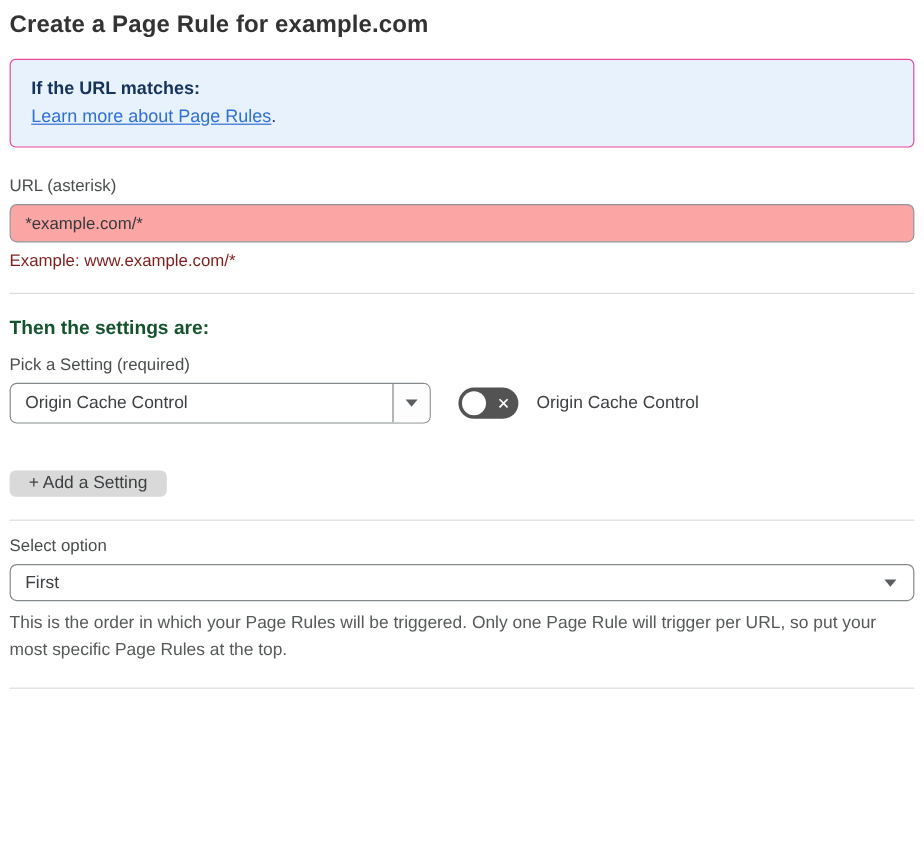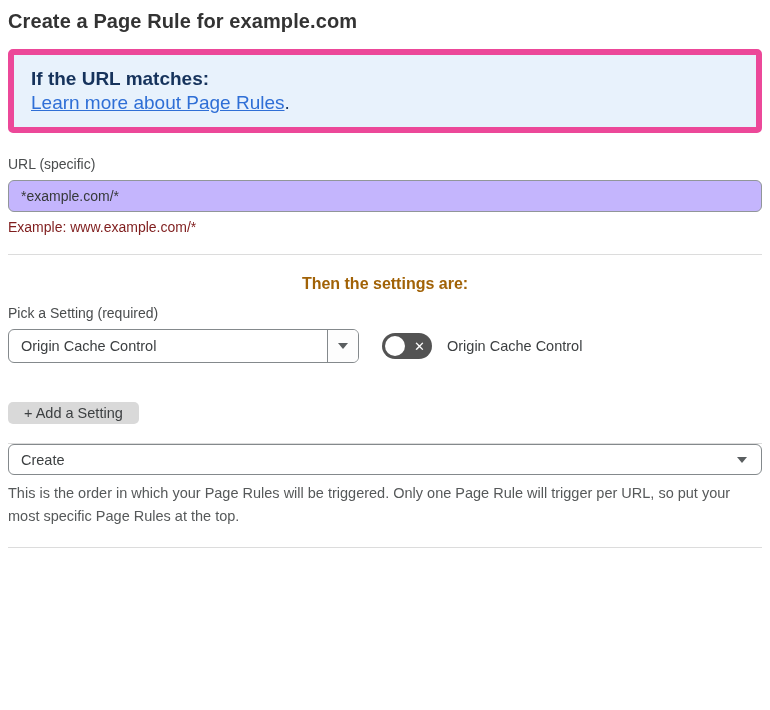--- a/index.html
+++ b/index.html
@@ -17,25 +17,25 @@
     font-size: 20px;
     font-weight: 700;
     color: #333333;
     letter-spacing: .1px;
     margin: 2px 0 16px 0;
   }
 
   
   .info-box {
     background: #e8f2fc;
-    border: 6px solid #ec4899;
+    border: 1px solid #ec4899;
     border-radius: 5px;
     padding: 12px 17px 12px 17px;
     color: #16335c;
-    font-size: 19px;
+    font-size: 15px;
     line-height: 24px;
     margin-bottom: 23px;
   }
   .info-heading { font-weight: 700; }
   .info-link {
     color: #2f6fd6;
     text-decoration: underline;
     cursor: pointer;
   }
   .info-link-suffix { color: #16335c; }
@@ -48,41 +48,40 @@
 
   .text-input {
     width: 100%;
     height: 32px;
     border: 1px solid #919699;
     border-radius: 6px;
     padding: 0 12px;
     font-size: 14px;
     color: #36393a;
     font-family: "Liberation Sans", sans-serif;
-    background: #c4b5fd;
+    background: #fca5a5;
     outline: none;
   }
   .helper-text {
     font-size: 14px;
     color: #7f1d1d;
     margin-top: 7px;
   }
 
   .divider {
     border: none;
     border-top: 1px solid #dcdcdc;
     margin: 19px 0 0 0;
   }
 
   .section-heading {
     font-size: 16px;
     font-weight: 700;
-    color: #a16207;
+    color: #14532d;
     margin: 20px 0 0 0;
-    text-align: center;
   }
 
   .picker-label { margin-top: 12px; }
 
   .setting-row {
     display: flex;
     align-items: center;
     margin-top: 0;
   }
 
@@ -201,21 +200,21 @@
 
   <h1 class="page-title">Create a Page Rule for example.com</h1>
 
   <div class="info-box">
     <div class="info-heading">If the URL matches:</div>
     <div>
       <a class="info-link">Learn more about Page Rules</a><span class="info-link-suffix">.</span>
     </div>
   </div>
 
-  <div class="field-label">URL (specific)</div>
+  <div class="field-label">URL (asterisk)</div>
   <input class="text-input" type="text" value="*example.com/*" style="">
   <div class="helper-text">Example: www.example.com/*</div>
 
   <hr class="divider">
 
   <h2 class="section-heading">Then the settings are:</h2>
 
   <div class="field-label picker-label">Pick a Setting (required)</div>
 
   <div class="setting-row">
@@ -231,23 +230,24 @@
       <span class="toggle-glyph">✕</span>
     </div>
     <div class="toggle-label">Origin Cache Control</div>
   </div>
 
   <button class="btn btn-gray add-setting-btn">+ Add a Setting</button>
 
   <hr class="divider">
 
 
+  <div class="field-label picker-label">Select option</div>
 
   <div class="order-select">
-    <div class="select-value">Create</div>
+    <div class="select-value">First</div>
     <span class="caret-down"></span>
   </div>
 
   <div class="order-help">This is the order in which your Page Rules will be triggered. Only one Page Rule will trigger per URL, so put your most specific Page Rules at the top.</div>
 
   <hr class="divider">
 
   
 
 </div>

